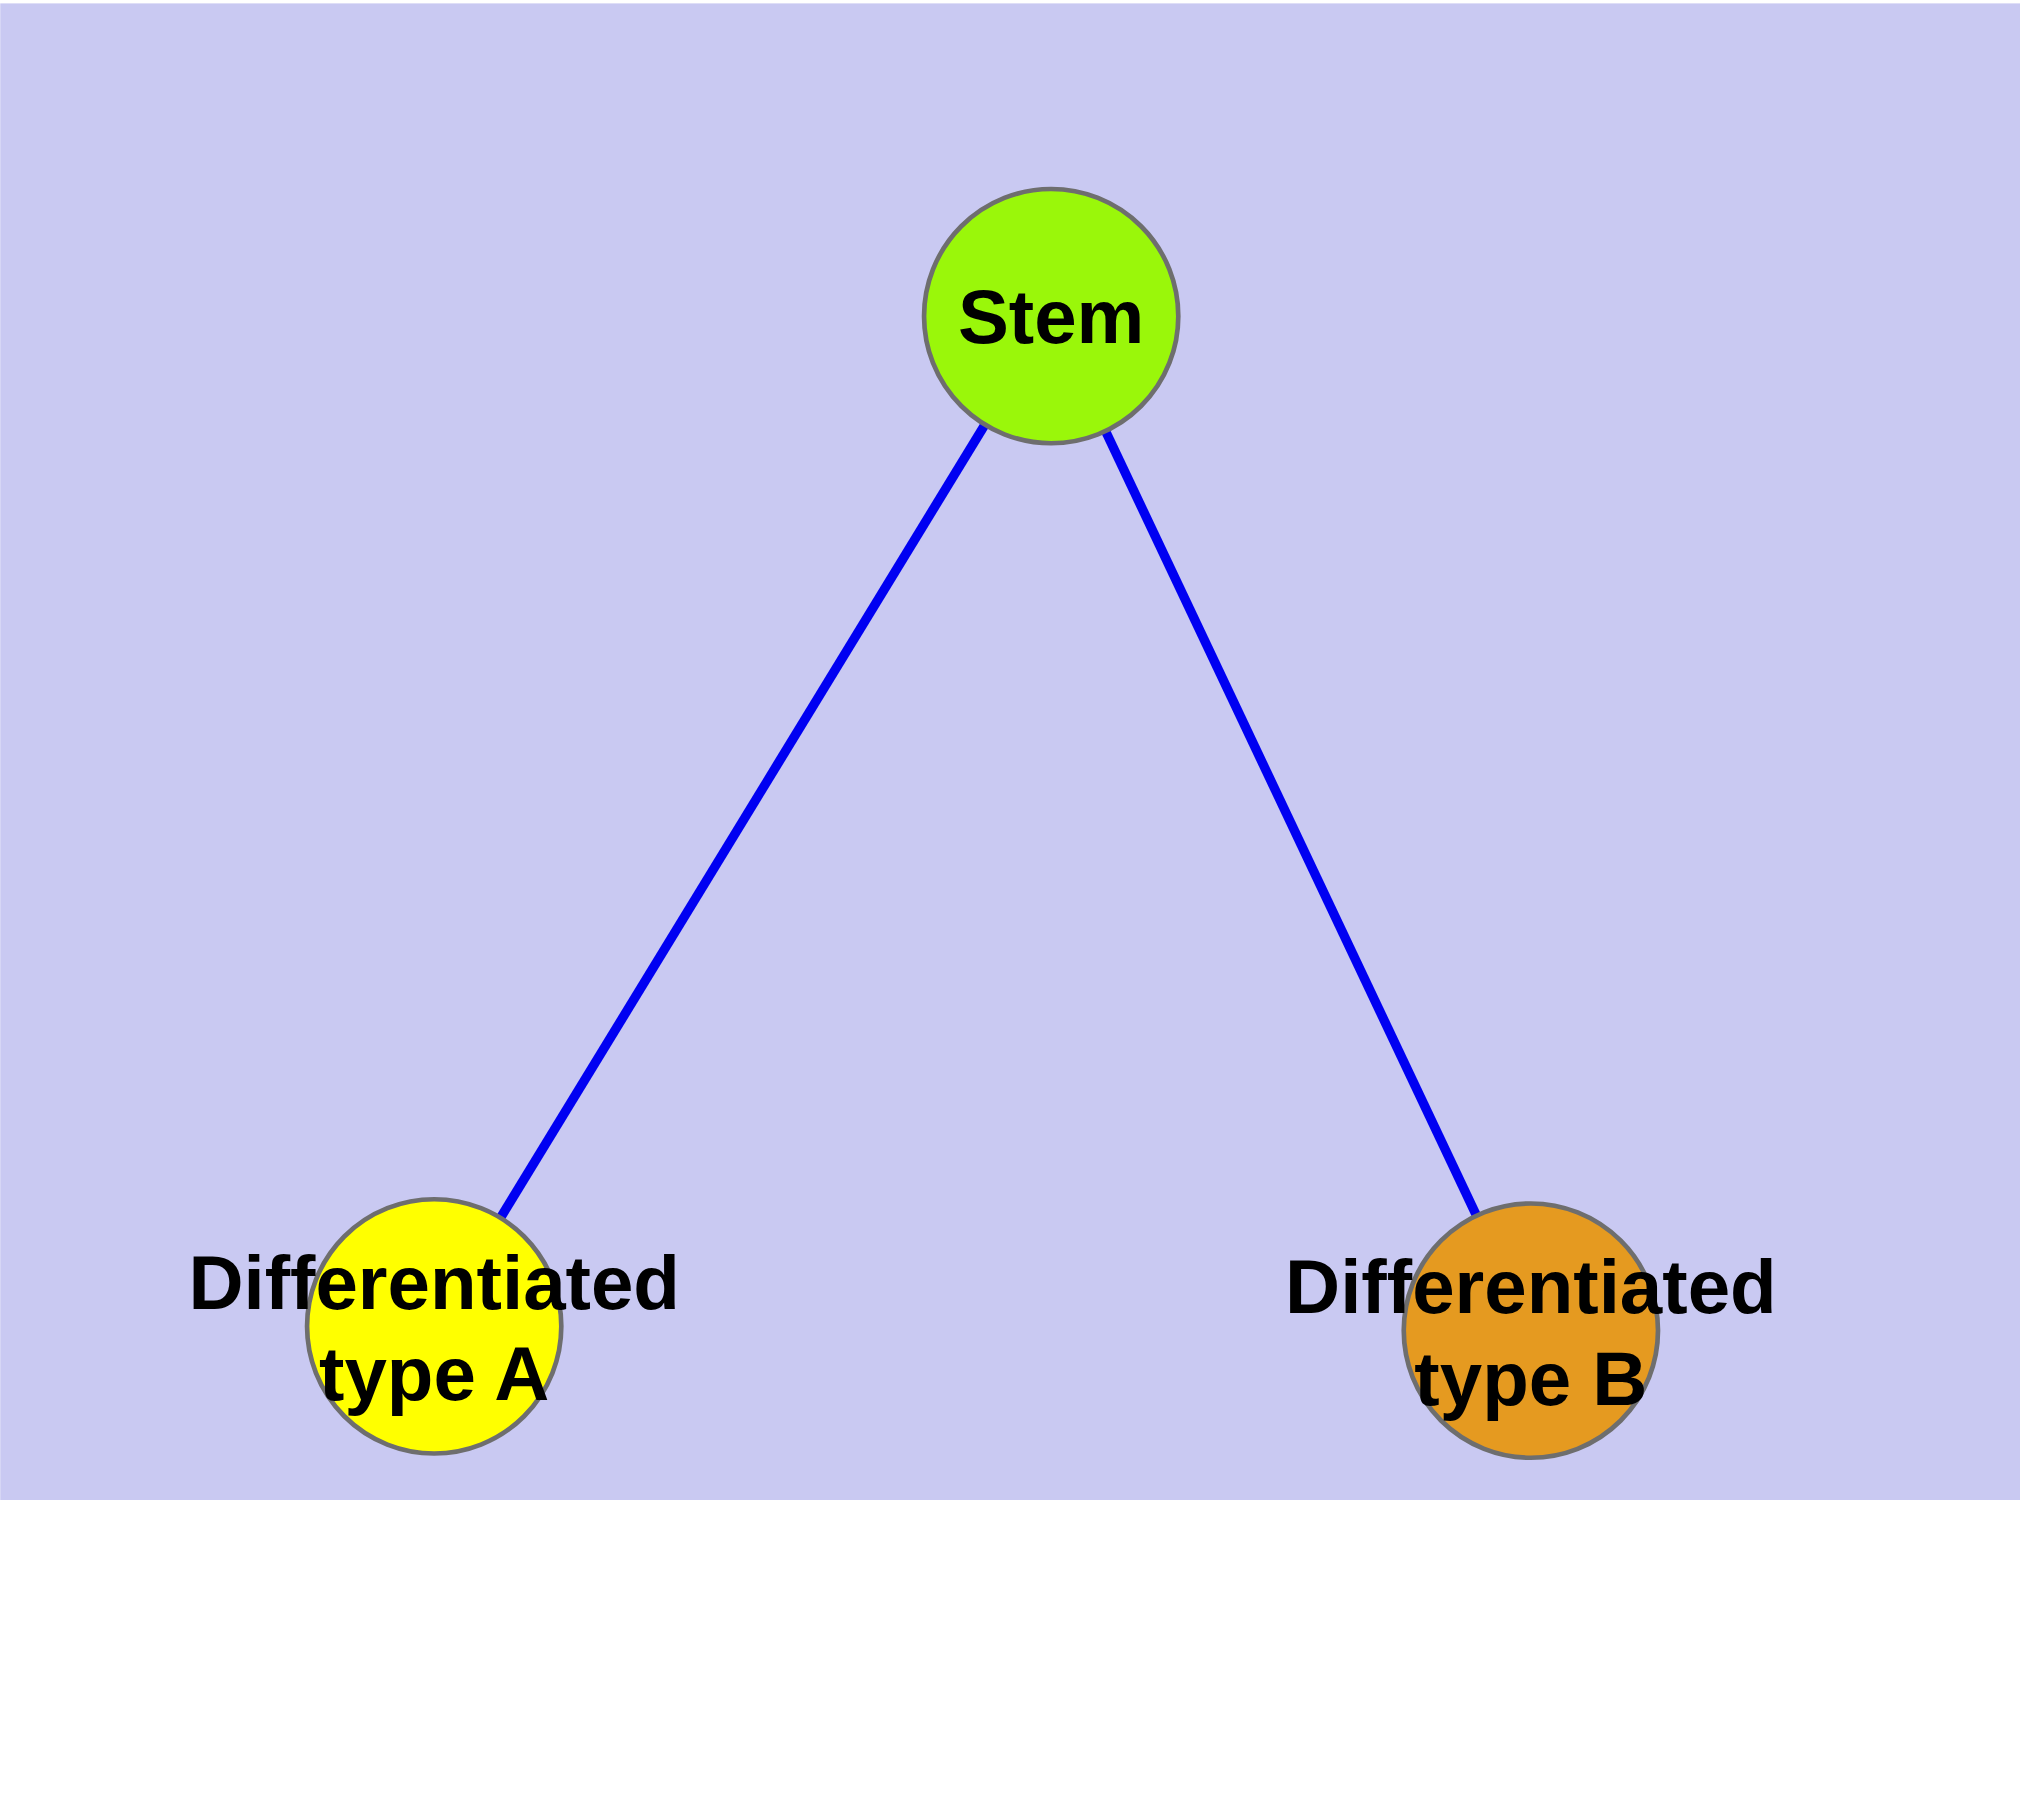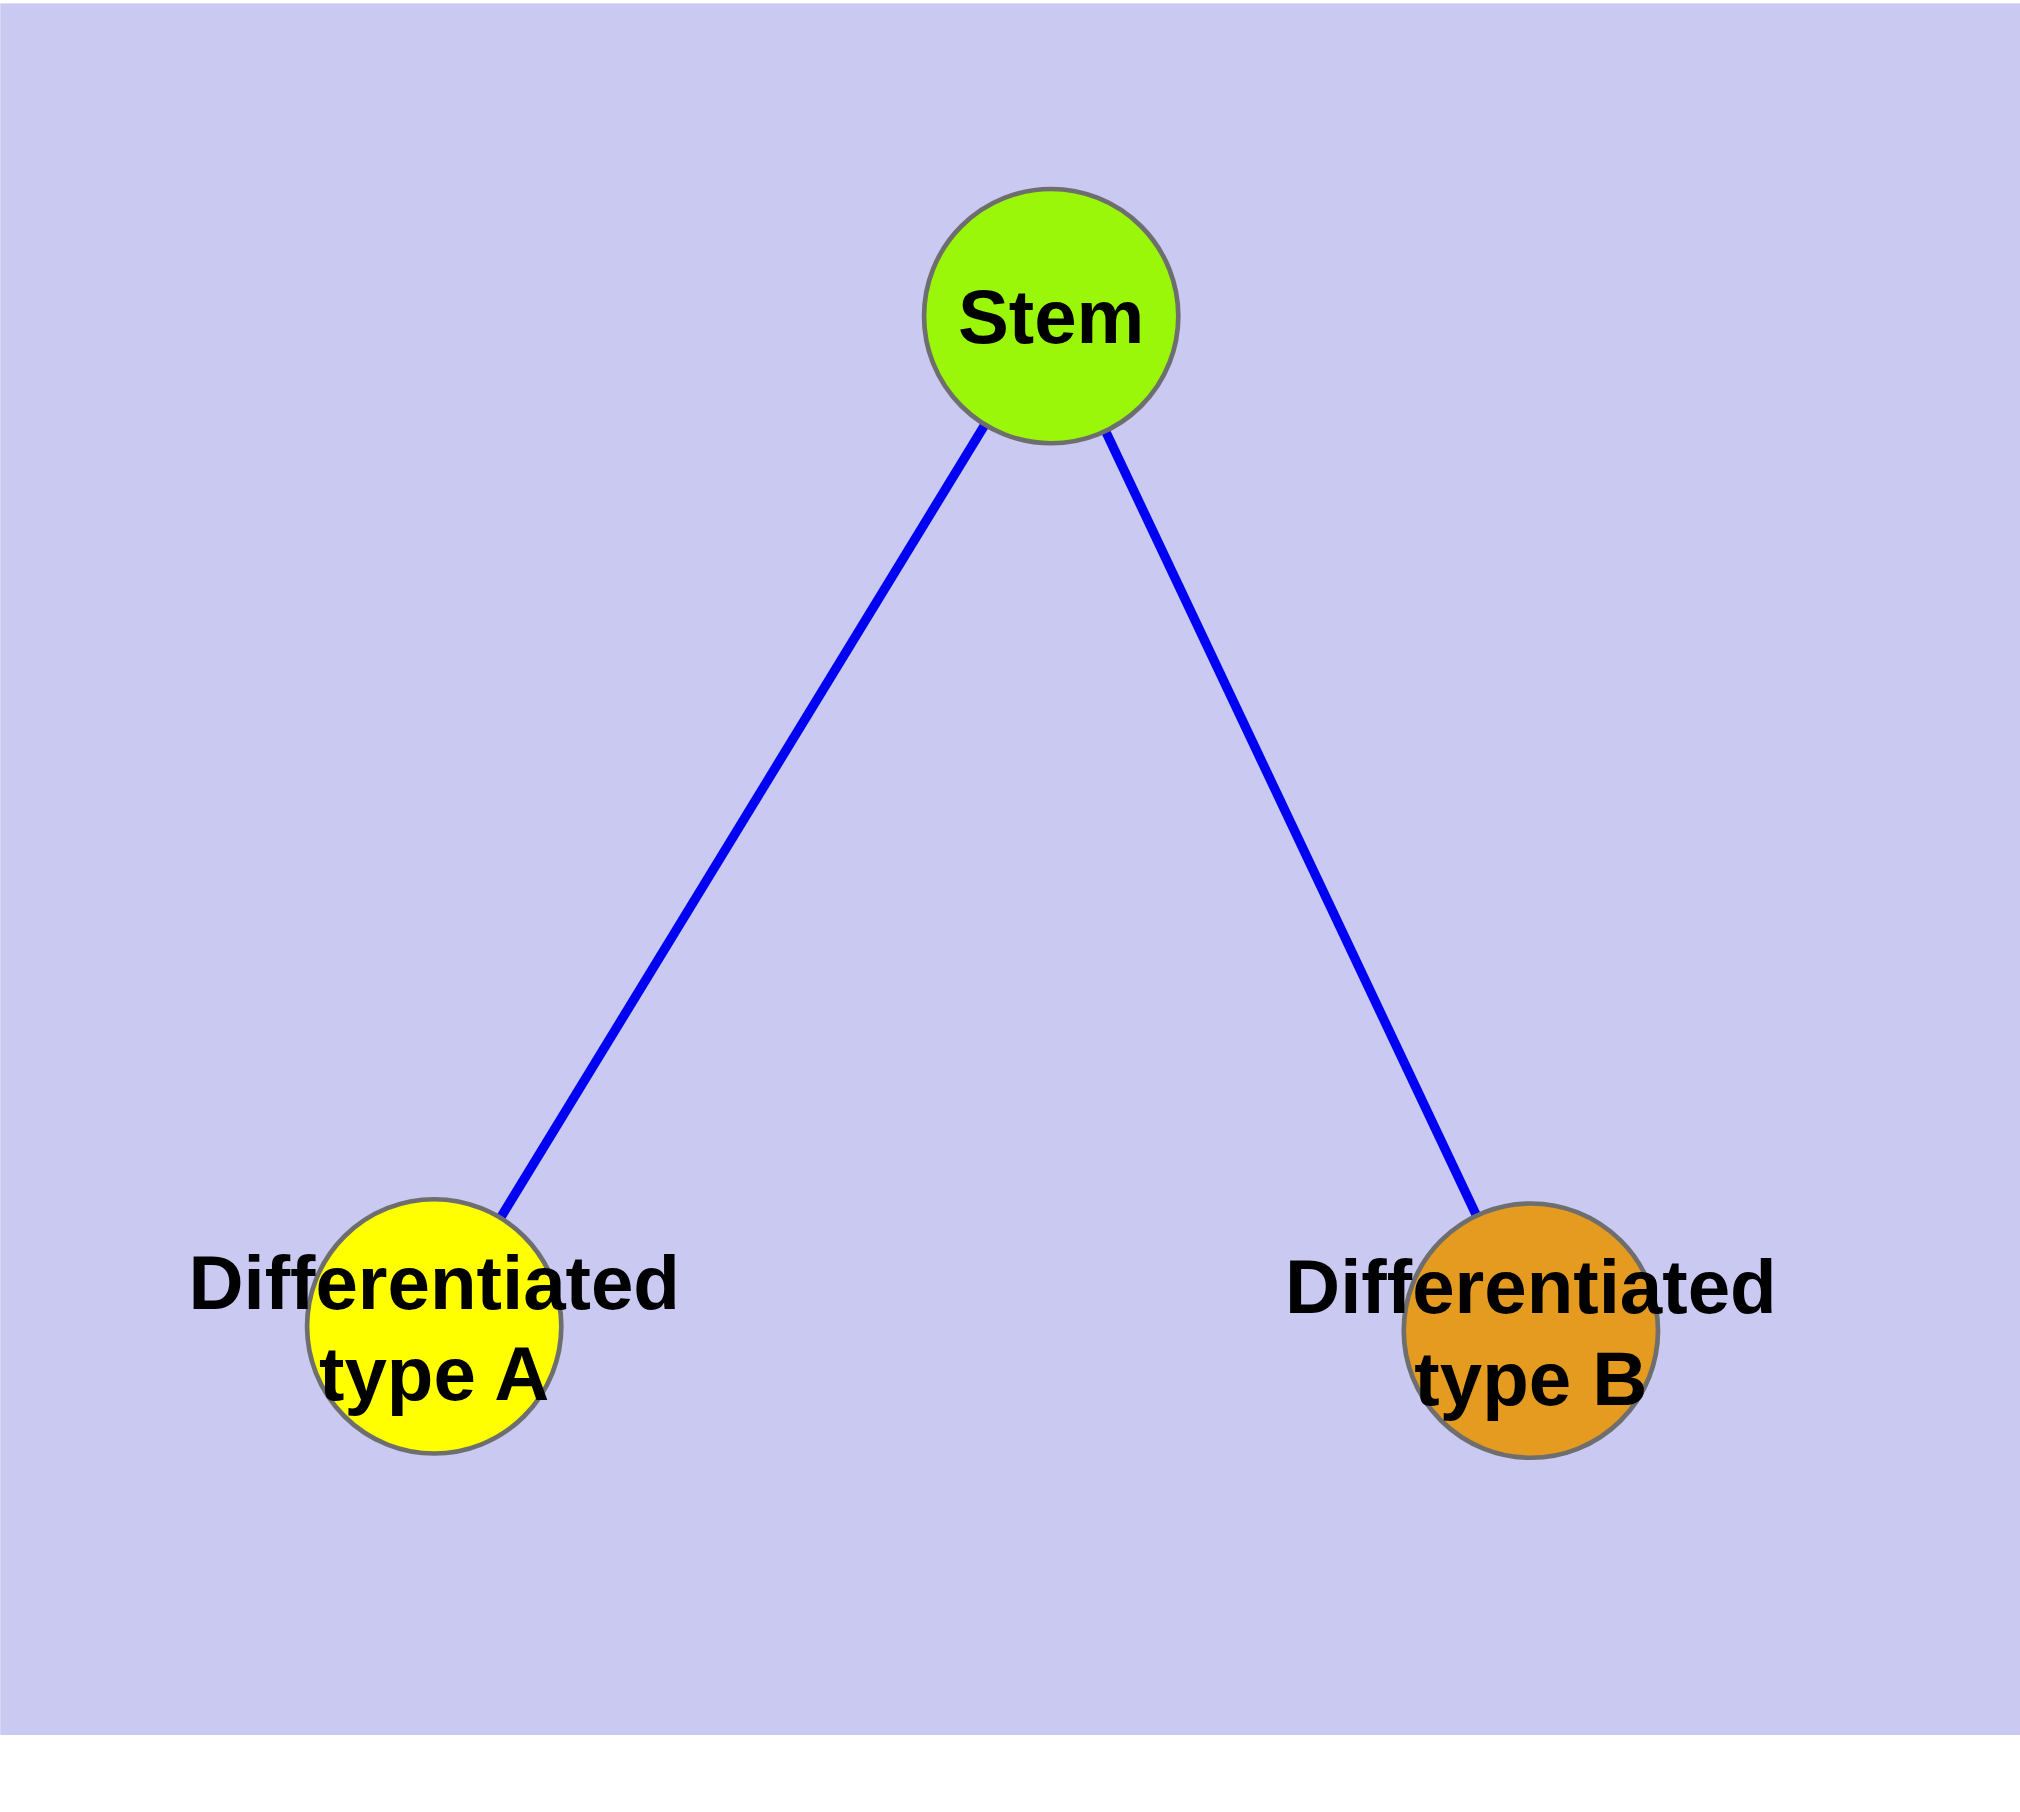--- a/index.html
+++ b/index.html
@@ -3,21 +3,21 @@
 <meta charset="utf-8">
 <style>
   html, body {
     margin: 0;
     padding: 0;
     background: #FFFFFF;
   }
   .canvas-wrap {
     position: relative;
     width: 2021px;
-    height: 1735px;
+    height: 1500px;
     background: #FFFFFF;
     overflow: hidden;
   }
   svg.diagram {
     display: block;
     width: 2021px;
     height: 1812px;
   }
   .edge-line {
     fill: none;

